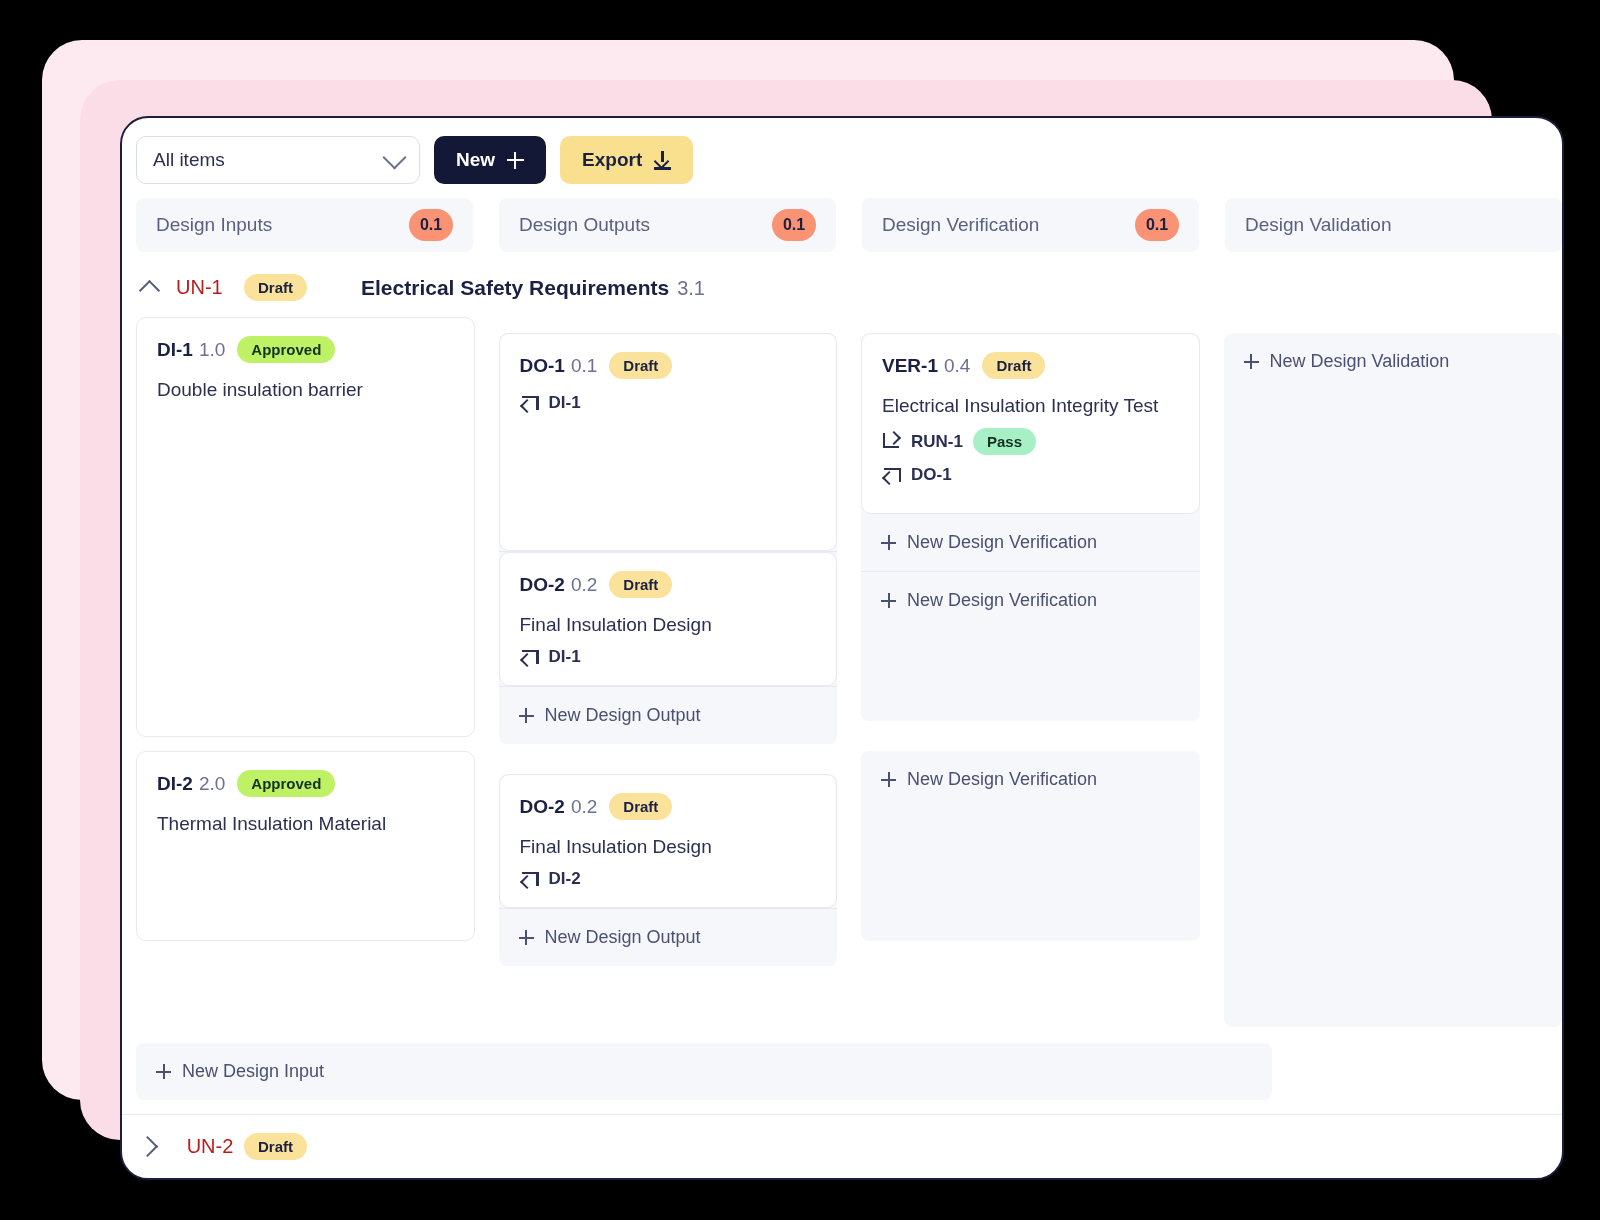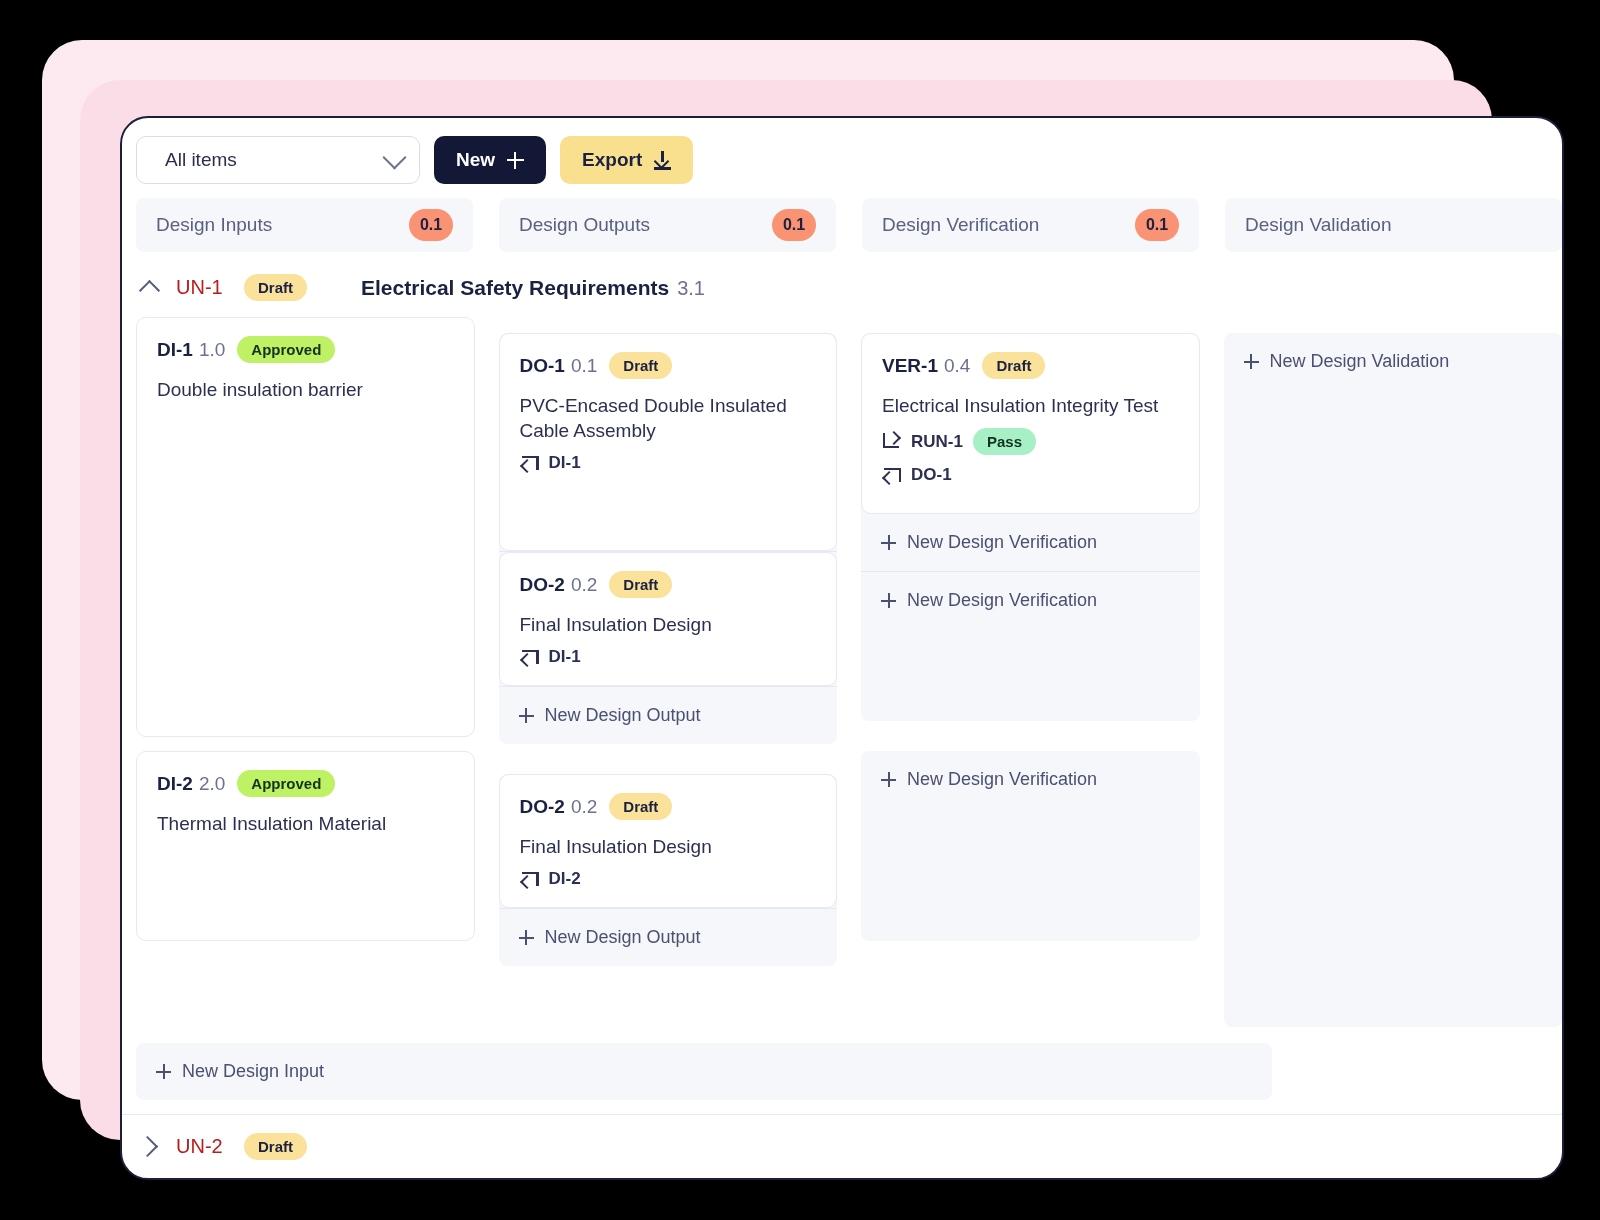--- a/index.html
+++ b/index.html
@@ -27,21 +27,21 @@
     overflow:hidden;
   }
 
   
   .toolbar{display:flex;align-items:center;gap:14px;padding:18px 0 0 14px;}
   .select{
     width:284px;height:48px;border:1px solid #D9DDE7;border-radius:10px;
     background:#fff;display:flex;align-items:center;justify-content:space-between;
     padding:0 16px;box-sizing:border-box;
   }
-  .select span{font-size:19px;color:#2B2F4E;margin-left:12px;}
+  .select span{font-size:19px;color:#2B2F4E;}
   .chev{display:block;width:15px;height:15px;border-right:2.3px solid #6B7190;
     border-bottom:2.3px solid #6B7190;transform:rotate(45deg);margin-top:-6px;}
   .btn{height:48px;border-radius:10px;display:flex;align-items:center;gap:12px;
     padding:0 22px;box-sizing:border-box;font-size:19px;cursor:pointer;}
   .btn-new{background:#131836;color:#fff;font-weight:600;}
   .btn-export{background:#F9E08E;color:#1B2142;font-weight:600;}
   .plus-g{position:relative;width:17px;height:17px;display:inline-block;}
   .plus-g:before,.plus-g:after{content:"";position:absolute;background:currentColor;}
   .plus-g:before{left:0;top:7px;width:17px;height:2.4px;}
   .plus-g:after{top:0;left:7px;height:17px;width:2.4px;}
@@ -210,21 +210,20 @@
 
       <div class="col">
         <div class="cellbg" style="border-radius:8px;padding:0;">
           <div style="padding:0 0 0 0;">
             <div class="card" style="height:218px;margin:0 0 0 0;">
               <div class="card-hdr">
                 <span class="cid">DO-1</span>
                 <span class="cver">0.1</span>
                 <span class="pill p-draft">Draft</span>
               </div>
-              <div class="ctitle">PVC-Encased Double Insulated Cable Assembly</div>
               <div class="link">
                 <span class="ic-back">
                     <i></i>
                   </span>
                 <span>DI-1</span>
               </div>
             </div>
             <div class="divider"></div>
             <div class="card" style="height:134px;">
               <div class="card-hdr">
@@ -333,21 +332,21 @@
 
     <div style="padding:0 0 0 14px;">
       <div class="cellbg" style="width:1136px;border-radius:8px;">
         <div class="addrow">
           <span class="plus-s"></span>
           <span>New Design Input</span>
         </div>
       </div>
     </div>
 
-    <div class="bot-row" style="margin-top:14px;">
+    <div class="bot-row" style="margin-top:14px;text-align:center;">
       <span class="caret down">
           <i></i>
         </span>
       <span class="un-id">UN-2</span>
       <span class="pill p-draft">Draft</span>
     </div>
 
     <div class="bot-row">
       <span class="caret down">
           <i></i>

